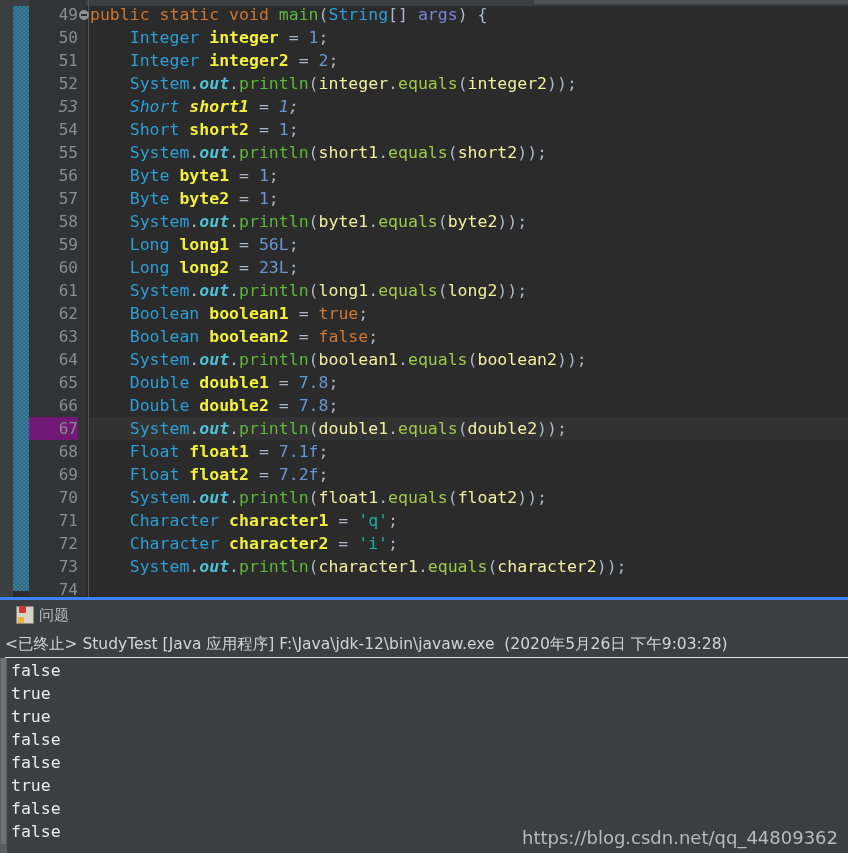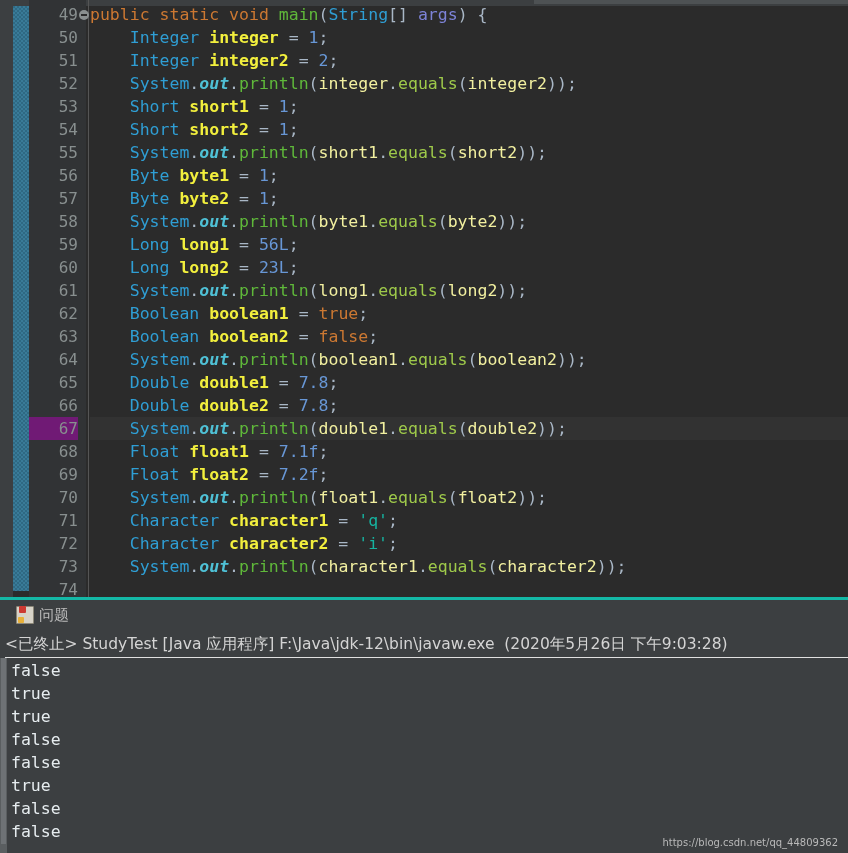--- a/index.html
+++ b/index.html
@@ -74,21 +74,21 @@
   .varl{color:#f2f0a0;}
   .num{color:#6897d6;}
   .chr{color:#16b3a0;}
   .pn{color:#a9b7c6;}
   .eqs{color:#9ec94a;}
   .args{color:#7d83d8;}
   .semi{color:#a9b7c6;}
 
   
   .panel{
-    position:absolute;left:0;top:597px;width:848px;height:256px;background:#14b8a6;
+    position:absolute;left:0;top:597px;width:848px;height:256px;background:#3b82f6;
   }
   .tabbar{
     position:absolute;left:0;top:3px;width:848px;height:30px;background:#3c3f41;
   }
   .tab{
     position:absolute;top:0;height:30px;display:flex;align-items:center;
     font-family:"DejaVu Sans","Liberation Sans",sans-serif;font-size:15px;
     color:#bbbbbb;padding:0 8px;box-sizing:border-box;
   }
   .tab.t1{left:8px;}
@@ -128,21 +128,21 @@
     position:absolute;left:0;top:0;width:7px;height:195px;background:#5a5e60;
   }
   .out-left .thumb{position:absolute;left:1px;top:0;width:5px;height:186px;background:#6e7275;}
   .outline{
     position:absolute;left:11px;height:23px;line-height:23px;
     font-family:"DejaVu Sans Mono","Liberation Mono",monospace;font-size:16.5px;
     color:#e6ecef;white-space:pre;
   }
   .watermark{
     position:absolute;right:10px;bottom:5px;
-    font-family:"DejaVu Sans","Liberation Sans",sans-serif;font-size:10px;
+    font-family:"DejaVu Sans","Liberation Sans",sans-serif;font-size:18px;
     color:#b9b9b9;
   }
 </style>
 </head>
 <body>
 
 <div id="app">
 
   <div class="editor">
     <div class="ed-topstrip">
@@ -150,21 +150,21 @@
     </div>
     <div class="gutter-left"></div>
     <div class="annobar"></div>
     <div class="linenum-col"></div>
     <div class="sep-line"></div>
     <div class="code-area" id="code-area" style="top: 3px;">
         <div class="crow" style="top: 0px; position: absolute; left: 0px; width: 848px;"><div class="lineno">49</div><div class="fold"></div><div class="codetext"><span class="kw">public</span><span class="pn"> </span><span class="kw">static</span><span class="pn"> </span><span class="kw">void</span><span class="pn"> </span><span class="mth">main</span><span class="pn">(</span><span class="cls">String</span><span class="pn">[] </span><span class="args">args</span><span class="pn">) {</span></div></div>
         <div class="crow" style="top: 23px; position: absolute; left: 0px; width: 848px;"><div class="lineno">50</div><div class="codetext"><span class="pn">    </span><span class="type">Integer</span><span class="pn"> </span><span class="var">integer</span><span class="pn"> = </span><span class="num">1</span><span class="semi">;</span></div></div>
         <div class="crow" style="top: 46px; position: absolute; left: 0px; width: 848px;"><div class="lineno">51</div><div class="codetext"><span class="pn">    </span><span class="type">Integer</span><span class="pn"> </span><span class="var">integer2</span><span class="pn"> = </span><span class="num">2</span><span class="semi">;</span></div></div>
         <div class="crow" style="top: 69px; position: absolute; left: 0px; width: 848px;"><div class="lineno">52</div><div class="codetext"><span class="pn">    </span><span class="cls">System</span><span class="pn">.</span><span class="fld">out</span><span class="pn">.</span><span class="mth">println</span><span class="pn">(</span><span class="varl">integer</span><span class="pn">.</span><span class="eqs">equals</span><span class="pn">(</span><span class="varl">integer2</span><span class="pn">));</span></div></div>
-        <div class="crow" style="top: 92px; position: absolute; left: 0px; width: 848px;"><div class="lineno">53</div><div class="codetext"><span class="pn">    </span><span class="type">Short</span><span class="pn"> </span><span class="var">short1</span><span class="pn"> = </span><span class="num">1</span><span class="semi">;</span></div></div>
+        <div class="crow" style="top: 92px; position: absolute; left: 0px; width: 848px; font-style: italic;"><div class="lineno">53</div><div class="codetext"><span class="pn">    </span><span class="type">Short</span><span class="pn"> </span><span class="var">short1</span><span class="pn"> = </span><span class="num">1</span><span class="semi">;</span></div></div>
         <div class="crow" style="top: 115px; position: absolute; left: 0px; width: 848px;"><div class="lineno">54</div><div class="codetext"><span class="pn">    </span><span class="type">Short</span><span class="pn"> </span><span class="var">short2</span><span class="pn"> = </span><span class="num">1</span><span class="semi">;</span></div></div>
         <div class="crow" style="top: 138px; position: absolute; left: 0px; width: 848px;"><div class="lineno">55</div><div class="codetext"><span class="pn">    </span><span class="cls">System</span><span class="pn">.</span><span class="fld">out</span><span class="pn">.</span><span class="mth">println</span><span class="pn">(</span><span class="varl">short1</span><span class="pn">.</span><span class="eqs">equals</span><span class="pn">(</span><span class="varl">short2</span><span class="pn">));</span></div></div>
         <div class="crow" style="top: 161px; position: absolute; left: 0px; width: 848px;"><div class="lineno">56</div><div class="codetext"><span class="pn">    </span><span class="type">Byte</span><span class="pn"> </span><span class="var">byte1</span><span class="pn"> = </span><span class="num">1</span><span class="semi">;</span></div></div>
         <div class="crow" style="top: 184px; position: absolute; left: 0px; width: 848px;"><div class="lineno">57</div><div class="codetext"><span class="pn">    </span><span class="type">Byte</span><span class="pn"> </span><span class="var">byte2</span><span class="pn"> = </span><span class="num">1</span><span class="semi">;</span></div></div>
         <div class="crow" style="top: 207px; position: absolute; left: 0px; width: 848px;"><div class="lineno">58</div><div class="codetext"><span class="pn">    </span><span class="cls">System</span><span class="pn">.</span><span class="fld">out</span><span class="pn">.</span><span class="mth">println</span><span class="pn">(</span><span class="varl">byte1</span><span class="pn">.</span><span class="eqs">equals</span><span class="pn">(</span><span class="varl">byte2</span><span class="pn">));</span></div></div>
         <div class="crow" style="top: 230px; position: absolute; left: 0px; width: 848px; padding-left: 14px;"><div class="lineno">59</div><div class="codetext"><span class="pn">    </span><span class="type">Long</span><span class="pn"> </span><span class="var">long1</span><span class="pn"> = </span><span class="num">56L</span><span class="semi">;</span></div></div>
         <div class="crow" style="top: 253px; position: absolute; left: 0px; width: 848px;"><div class="lineno">60</div><div class="codetext"><span class="pn">    </span><span class="type">Long</span><span class="pn"> </span><span class="var">long2</span><span class="pn"> = </span><span class="num">23L</span><span class="semi">;</span></div></div>
         <div class="crow" style="top: 276px; position: absolute; left: 0px; width: 848px;"><div class="lineno">61</div><div class="codetext"><span class="pn">    </span><span class="cls">System</span><span class="pn">.</span><span class="fld">out</span><span class="pn">.</span><span class="mth">println</span><span class="pn">(</span><span class="varl">long1</span><span class="pn">.</span><span class="eqs">equals</span><span class="pn">(</span><span class="varl">long2</span><span class="pn">));</span></div></div>
         <div class="crow" style="top: 299px; position: absolute; left: 0px; width: 848px;"><div class="lineno">62</div><div class="codetext"><span class="pn">    </span><span class="type">Boolean</span><span class="pn"> </span><span class="var">boolean1</span><span class="pn"> = </span><span class="kw">true</span><span class="semi">;</span></div></div>
         <div class="crow" style="top: 322px; position: absolute; left: 0px; width: 848px;"><div class="lineno">63</div><div class="codetext"><span class="pn">    </span><span class="type">Boolean</span><span class="pn"> </span><span class="var">boolean2</span><span class="pn"> = </span><span class="kw">false</span><span class="semi">;</span></div></div>

